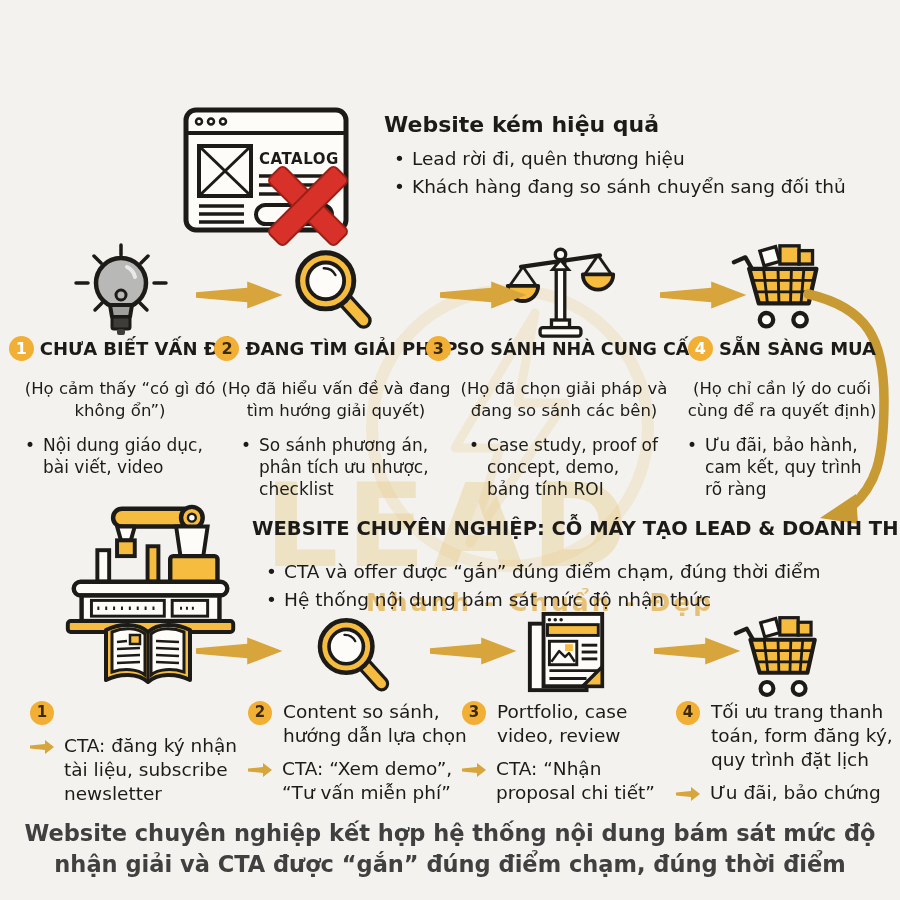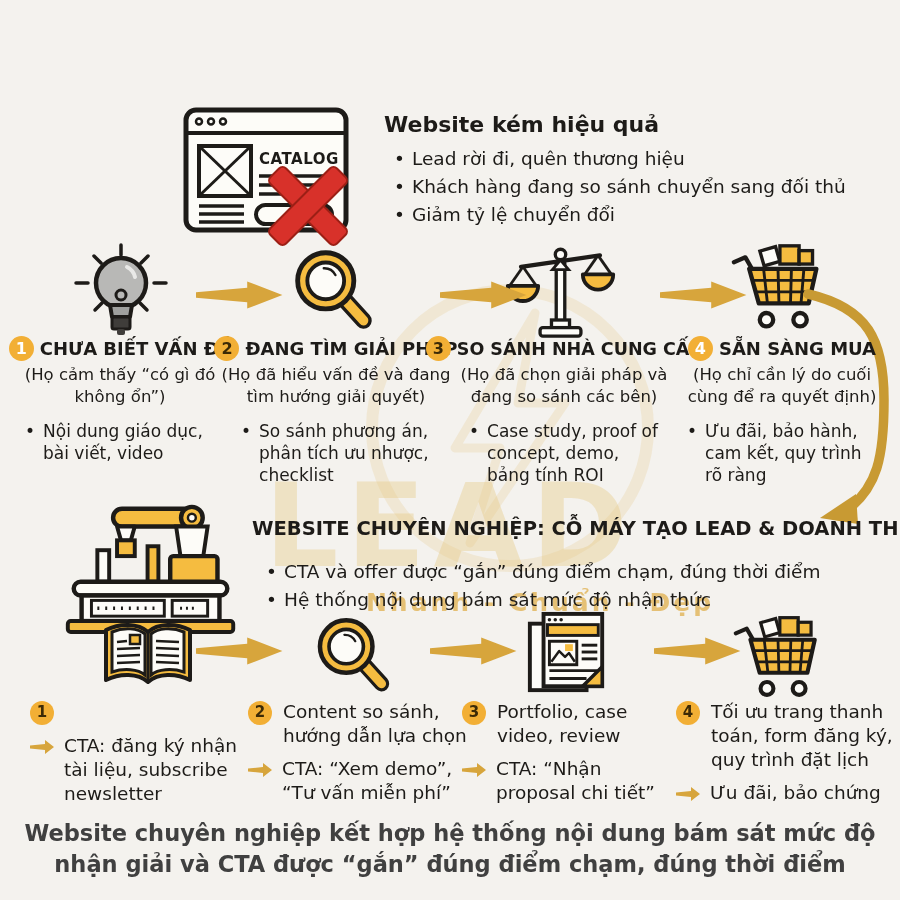--- a/index.html
+++ b/index.html
@@ -38,21 +38,21 @@
 
   
   .stage{position:absolute;top:336px;text-align:center;}
   .stage.s1{left:20px;width:200px;}
   .stage.s2{left:220px;width:232px;}
   .stage.s3{left:446px;width:236px;}
   .stage.s4{left:678px;width:208px;}
   .stage-head{display:flex;justify-content:center;align-items:center;gap:6px;
               font-weight:bold;font-size:18px;white-space:nowrap;}
   .stage.s3 .stage-head{font-size:17.5px;}
-  .stage-sub{font-size:16.5px;line-height:1.32;margin-top:3px;}
+  .stage-sub{font-size:16.5px;line-height:1.32;margin-top:17px;}
   .stage-bullet{display:flex;justify-content:center;margin-top:12px;}
   .stage-bullet .inner{display:flex;gap:8px;text-align:left;font-size:17px;line-height:1.32;max-width:190px;}
 
   .badge{width:25px;height:25px;border-radius:50%;background:#F2AF35;flex:none;
          display:flex;align-items:center;justify-content:center;
          font-weight:bold;font-size:16px;}
 
   
   .i-machine{left:56px;top:490px;}
   .sol-title{position:absolute;left:252px;top:517px;font-size:19.5px;font-weight:bold;white-space:nowrap;}
@@ -115,21 +115,20 @@
       <g transform="translate(126 100)">
         <rect x="-47" y="-11" width="94" height="22" rx="5" transform="rotate(45)" fill="#D8312A" stroke="#9c1f15" stroke-width="2"></rect>
         <rect x="-47" y="-11" width="94" height="22" rx="5" transform="rotate(-45)" fill="#D8312A" stroke="#9c1f15" stroke-width="2"></rect>
       </g>
     </svg>
     <div class="problem-text">
       <div class="problem-heading">Website kém hiệu quả</div>
       <ul class="dots">
         <li>Lead rời đi, quên thương hiệu</li>
         <li>Khách hàng đang so sánh chuyển sang đối thủ</li>
-        <li>Giảm tỷ lệ chuyển đổi</li>
       </ul>
     </div>
   </div>
 
   <svg class="abs i-bulb" width="95" height="100" viewBox="0 0 95 100">
     <g stroke="#1d1b18" stroke-width="3.5" stroke-linecap="round">
       <line x1="47" y1="2" x2="47" y2="12"></line>
       <line x1="20" y1="13" x2="27" y2="20"></line>
       <line x1="74" y1="13" x2="67" y2="20"></line>
       <line x1="2" y1="40" x2="14" y2="40"></line>

